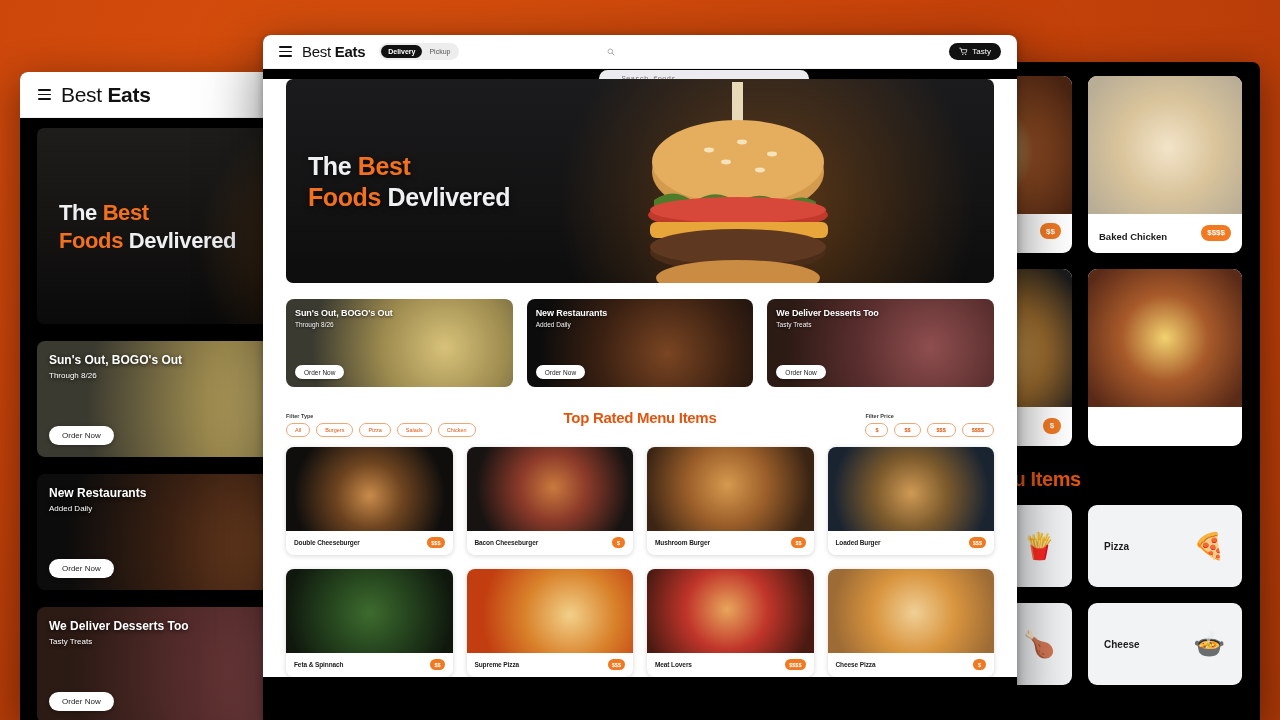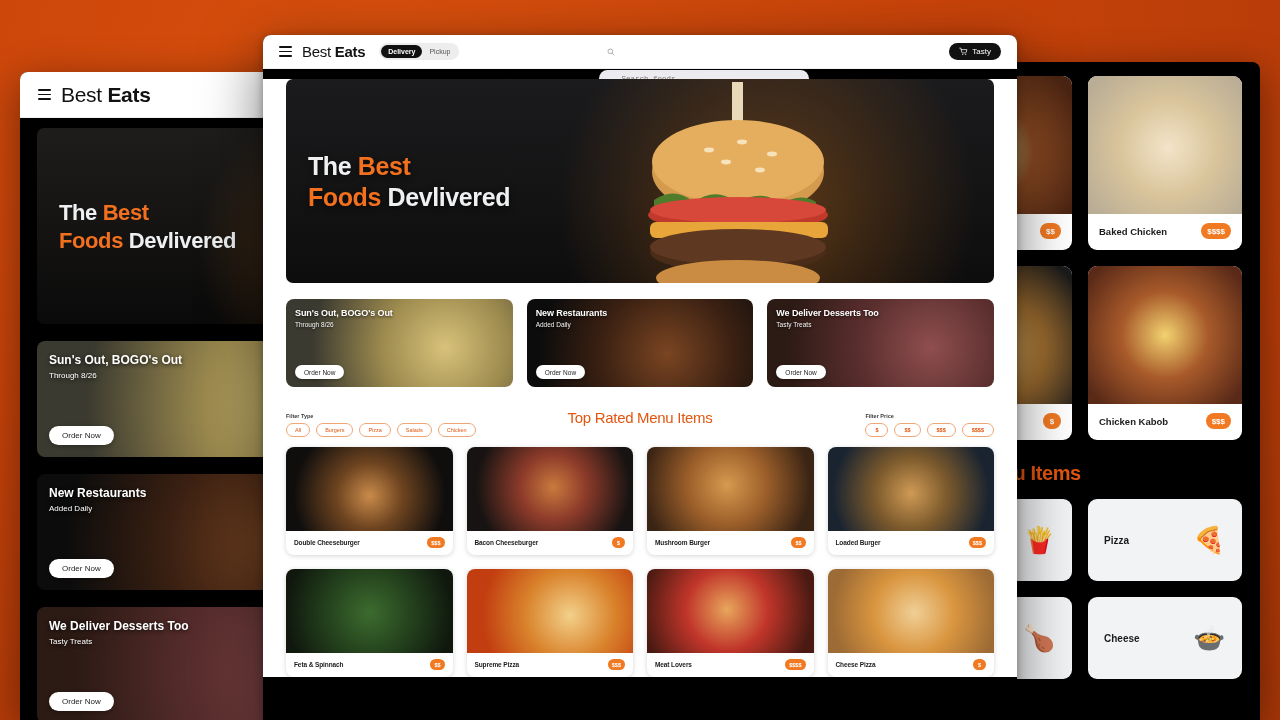--- a/index.html
+++ b/index.html
@@ -116,21 +116,21 @@
       linear-gradient(90deg,#2c2c26,#55523f); }
   .promo-b { background:
       radial-gradient(circle at 62% 62%, #7a4522 0%, #3a2012 45%, #0c0c0c 85%),
       #0d0d0d; }
   .promo-c { background:
       radial-gradient(circle at 72% 55%, #8f4e4f 0%, #5a2e2e 42%, #2c1a14 85%),
       #3a241c; }
 
   
   .sec-title {
-    text-align:center; color:#e2560f; font-size:15px; font-weight:400;
+    text-align:center; color:#e2560f; font-size:15px; font-weight:700;
     margin-top: 22px; letter-spacing:-.3px;
   }
   .filters {
     display:flex; justify-content:space-between; align-items:flex-end;
     margin-top:-13px;
   }
   .fgroup .flabel { font-size:5.5px; font-weight:700; color:#3a3a3a; margin-bottom:4px; }
   .fpills { display:flex; gap:6px; }
   .pill {
     border:1px solid #f0a575; color:#e2560f; background:#fff;
@@ -190,21 +190,21 @@
     font-size:8px; padding:5px 13px; border-radius:20px; border:none; cursor:pointer;
     font-family:"Liberation Sans",sans-serif; box-shadow:0 1px 4px rgba(0,0,0,.3);
   }
 
   
   .br-inner { padding: 14px 0 0 0; }
   .br-grid { display:grid; grid-template-columns: 1fr 1fr; gap:16px; padding: 0 18px; }
   .br-card { background:#fff; border-radius:9px; overflow:hidden; box-shadow:0 1px 6px rgba(0,0,0,.16); }
   .br-img { height:138px; }
   .br-foot { display:flex; align-items:center; justify-content:space-between; padding:9px 11px 11px; }
-  .br-name { font-size:9.5px; font-weight:700; color:#1b1b1b; }
+  .br-name { font-size:9.5px; font-weight:700; color:#1b1b1b;margin-top:8px; }
   .br-badge {
     background:#f07922; color:#fff; border-radius:20px; font-size:8px; font-weight:700;
     height:16px; min-width:18px; display:flex; align-items:center; justify-content:center; padding:0 6px;
   }
   .br-title { color:#e2560f; font-size:20px; font-weight:700; padding: 22px 0 14px 16px; letter-spacing:-.4px; white-space:nowrap; }
   .br-cat { background:#f2f3f5; border-radius:9px; height:82px; display:flex; align-items:center; justify-content:space-between; padding:0 16px; }
   .br-cat .cn { font-size:10px; font-weight:700; color:#1b1b1b; }
   .br-cat .ce { font-size:26px; line-height:1; }
 
   .br-f-wings   { background: radial-gradient(circle at 40% 55%, #d6f0a0 0%, #8c4a22 45%, #4a2412 90%); }
@@ -288,24 +288,20 @@
       </div>
       <div class="br-card">
         <div class="br-img br-f-tenders"></div>
         <div class="br-foot">
           <span class="br-name">ers</span>
           <span class="br-badge">$</span>
         </div>
       </div>
       <div class="br-card">
         <div class="br-img br-f-kabob"></div>
-        <div class="br-foot">
-          <span class="br-name">Chicken Kabob</span>
-          <span class="br-badge">$$$</span>
-        </div>
       </div>
     </div>
 
     <div class="br-title">Rated Menu Items</div>
 
     <div class="br-grid">
       <div class="br-cat">
         <span class="cn"></span>
         <span class="ce">🍟</span>
       </div>

